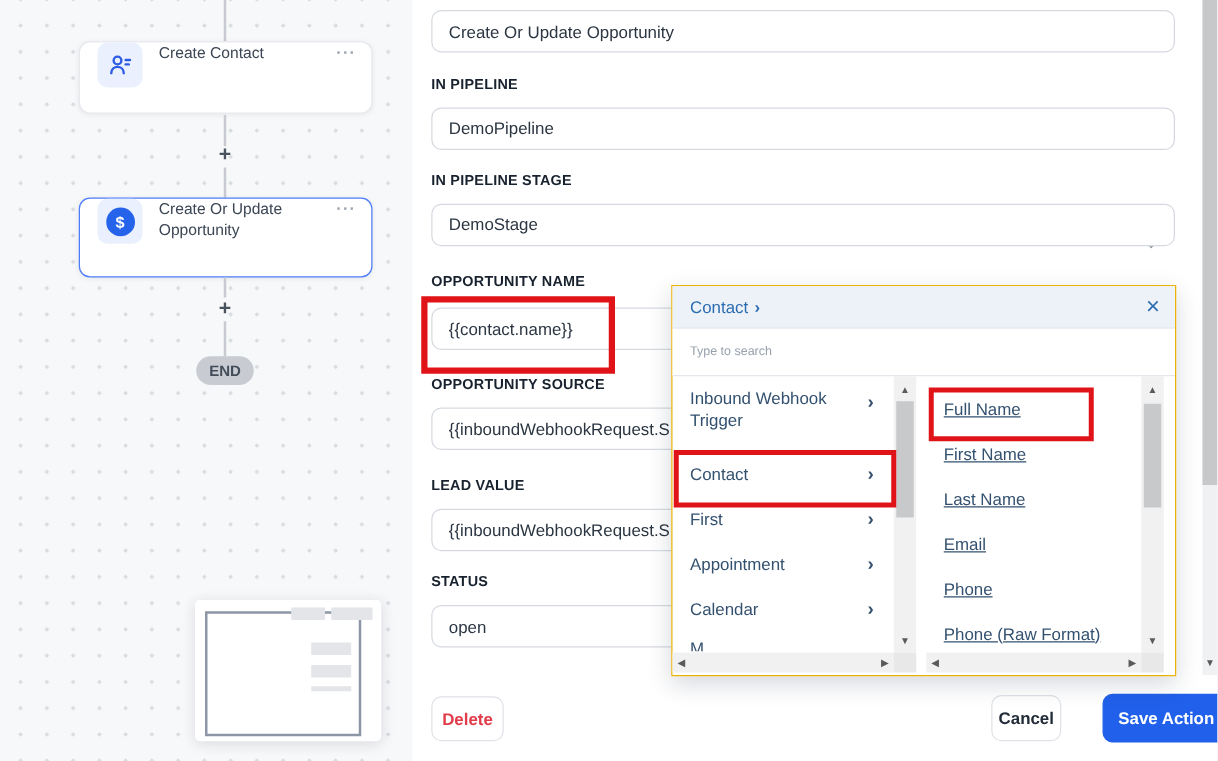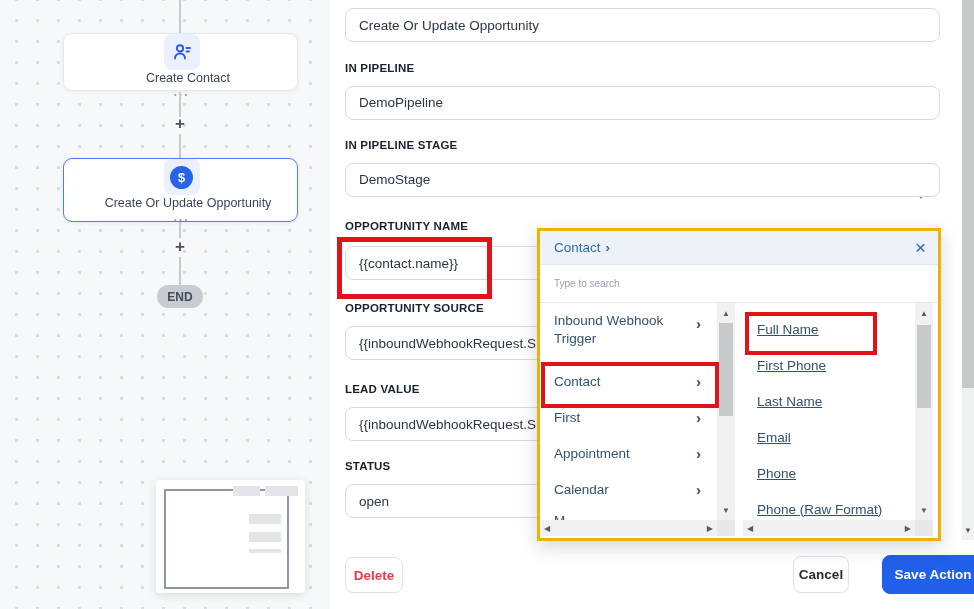--- a/index.html
+++ b/index.html
@@ -7,22 +7,22 @@
           font-family:"Liberation Sans",sans-serif;color:#2b3642;}
 
   
   .canvas{position:absolute;left:0;top:0;width:330px;height:609px;background:#f7f8f9;
           background-image:radial-gradient(#d9dce1 1.5px,transparent 1.7px);
           background-size:21px 21px;background-position:6px 10px;}
   .vline{position:absolute;left:179px;width:2px;background:#c7cbd1;}
   .plus{position:absolute;left:170px;width:20px;height:20px;text-align:center;line-height:20px;
         font-size:17px;font-weight:bold;color:#49535f;cursor:pointer;}
   .node{position:absolute;left:63px;width:235px;background:#fff;border:1px solid #e7e9ee;
-        border-radius:9px;box-shadow:0 1px 4px rgba(25,39,64,.07);display:flex;align-items:center;
-        padding:0 12px 0 14px;box-sizing:border-box;flex-direction:column;}
+        border-radius:9px;box-shadow:0 1px 4px rgba(25,39,64,.07);display:flex;
+        padding:0 12px 0 14px;box-sizing:border-box;}
   .node.selected{border:1.5px solid #4f7df9;}
   .node-icon{width:36px;height:36px;border-radius:8px;background:#eaf0fd;flex:0 0 36px;
              display:flex;align-items:center;justify-content:center;}
   .dollar-circle{width:23px;height:23px;border-radius:50%;background:#2563eb;color:#fff;
                  font-size:13px;font-weight:bold;display:flex;align-items:center;justify-content:center;}
   .node-label{flex:1;margin-left:13px;font-size:12.5px;color:#3c4654;line-height:1.35;}
   .node-menu{color:#9aa3ad;font-size:13px;font-weight:bold;letter-spacing:1px;cursor:pointer;}
   .end-pill{position:absolute;left:157px;top:285px;width:46px;height:23px;border-radius:12px;
             background:#c8ccd2;color:#424d59;font-size:12px;font-weight:bold;
             display:flex;align-items:center;justify-content:center;}
@@ -40,21 +40,21 @@
   .stepper{position:absolute;width:12px;height:18px;}
   .chev{position:absolute;left:2px;width:7px;height:7px;border-left:1.7px solid #8a929c;border-top:1.7px solid #8a929c;}
   .chev.up{top:1px;transform:rotate(45deg);}
   .chev.down{top:8px;transform:rotate(225deg);}
 
   
   .anno{position:absolute;border:5px solid #e01418;background:transparent;pointer-events:none;}
 
   
   .dropdown{position:absolute;left:207px;top:228px;width:404px;height:313px;background:#fff;
-            border:3px solid #eab308;box-shadow:0 6px 18px rgba(25,39,64,.18);box-sizing:border-box;z-index:10;}
+            border:1px solid #eab308;box-shadow:0 6px 18px rgba(25,39,64,.18);box-sizing:border-box;z-index:10;}
   .dd-header{position:absolute;left:0;top:0;right:0;height:34px;background:#edf2f9;border-bottom:1px solid #dfe5ec;
              display:flex;align-items:center;padding:0 12px 0 14px;box-sizing:border-box;}
   .dd-crumb{font-size:13.5px;color:#2b6cb0;cursor:pointer;}
   .dd-crumb .crumb-chev{margin-left:5px;font-weight:bold;}
   .dd-close{margin-left:auto;font-size:19px;line-height:1;color:#2b6cb0;cursor:pointer;}
   .dd-search{position:absolute;left:0;top:34px;right:0;height:38px;border:0;border-bottom:1px solid #e3e7ec;
              padding:0 14px;font-size:10px;color:#2b3642;box-sizing:border-box;outline:none;
              font-family:Liberation Sans, sans-serif;}
   .dd-search::placeholder{color:#97a1ad;}
   .col-left{position:absolute;left:0;top:72px;width:177px;bottom:18px;overflow:hidden;}
@@ -218,21 +218,21 @@
         <div class="sb-arrow top">▲</div>
         <div class="thumb" style="top:20px;height:93px"></div>
         <div class="sb-arrow bottom">▼</div>
       </div>
 
       <div class="col-right">
         <div class="vi">
             <span>Full Name</span>
           </div>
         <div class="vi">
-            <span>First Phone</span>
+            <span>First Name</span>
           </div>
         <div class="vi">
             <span>Last Name</span>
           </div>
         <div class="vi">
             <span>Email</span>
           </div>
         <div class="vi">
             <span>Phone</span>
           </div>

